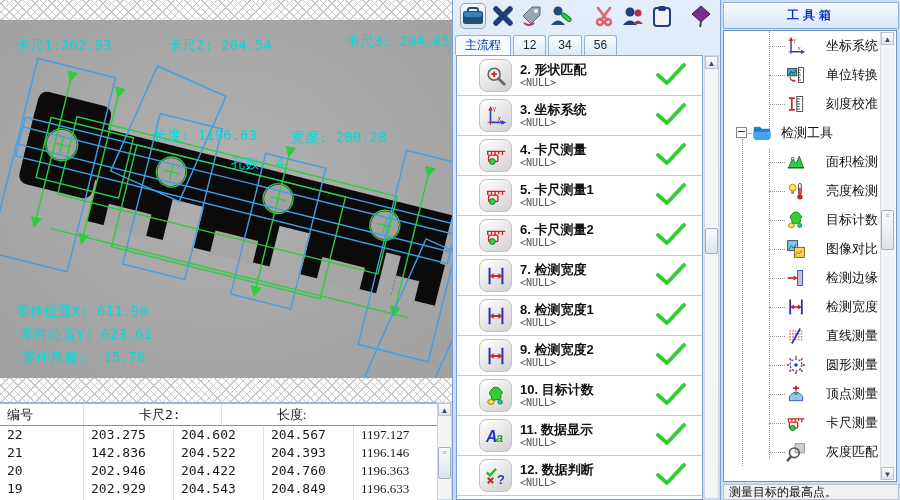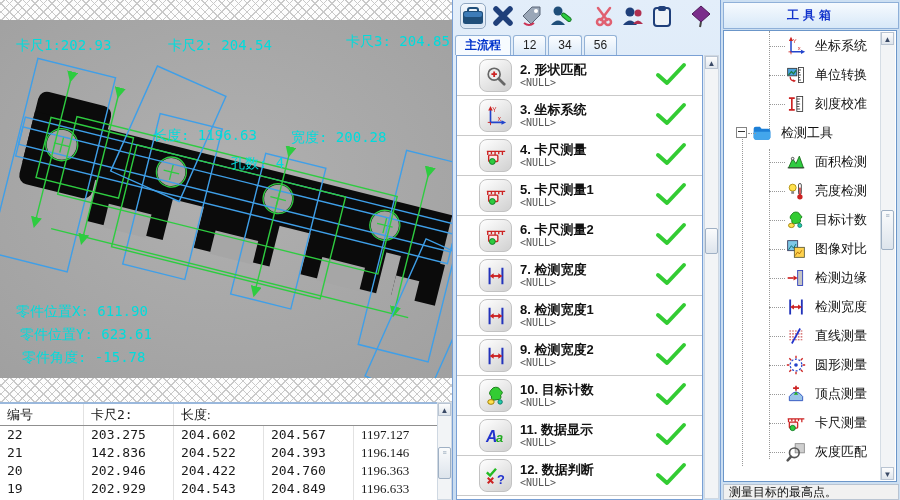--- a/index.html
+++ b/index.html
@@ -7,51 +7,51 @@
   .hatch{background-color:#fdfdfd;background-image:repeating-linear-gradient(45deg,#c9c9c9 0,#c9c9c9 1px,transparent 1px,transparent 6px),repeating-linear-gradient(-45deg,#c9c9c9 0,#c9c9c9 1px,transparent 1px,transparent 6px);}
   
   #left-pane{position:absolute;left:0;top:0;width:452px;height:500px;}
   #hatch-top{position:absolute;left:0;top:0;width:452px;height:20px;}
   #image-area{position:absolute;left:0;top:20px;width:452px;height:358px;background:#15803d;}
   #hatch-bottom{position:absolute;left:0;top:378px;width:452px;height:24px;}
   #results{position:absolute;left:0;top:402px;width:452px;height:98px;background:#fff;border-top:2px solid #9ab8dc;font-family:"DejaVu Sans Mono",monospace;font-size:13px;color:#1a1a1a;overflow:hidden;}
   .trow{display:grid;grid-template-columns:84px 90px 90px 90px 82px;height:18px;line-height:18px;}
   .trow span{padding-left:7px;border-right:1px solid #e2e2e2;overflow:hidden;white-space:nowrap;}
   .trow span:last-child{border-right:none;font-family:Liberation Serif, serif;}
-  .thead{height:21px;line-height:21px;border-bottom:1px solid #8f8f8f;font-size:13px;}
+  .thead{height:21px;line-height:21px;border-bottom:1px solid #8f8f8f;font-size:13px;gap:48px;}
   .vscroll{position:absolute;width:15px;background:#f2f4f6;border:1px solid #cfd8e2;box-sizing:border-box;}
   .sb-arrow{position:absolute;left:0;width:13px;height:13px;font-size:8px;line-height:13px;text-align:center;color:#3a4a66;background:linear-gradient(#fdfdfd,#dfe5ec);border:1px solid #b9c4d2;box-sizing:border-box;}
   .sb-thumb{position:absolute;left:0;width:13px;background:linear-gradient(#fafbfc,#dde4ec);border:1px solid #9fb0c4;border-radius:2px;box-sizing:border-box;color:#8ea0b4;font-size:7px;line-height:9px;text-align:center;}
   #table-scroll{right:0;top:402px;height:98px;}
   
   #mid-pane{position:absolute;left:452px;top:0;width:268px;height:500px;background:linear-gradient(#e3eefa,#c8dcf0);border-left:1px solid #7aa0d4;box-sizing:border-box;}
   #toolbar{position:absolute;left:0;top:0;width:100%;height:31px;display:flex;align-items:center;padding-left:7px;box-sizing:border-box;}
   .tb-icon{width:24px;height:24px;margin-right:5px;display:flex;align-items:center;justify-content:center;}
   .tb-icon:nth-child(4){margin-right:19px;}
   .tb-icon:nth-child(7){margin-right:15px;}
   .tb-icon.selected{border:1px solid #8fa6c0;border-radius:5px;background:linear-gradient(#f2f7fc,#d4e2f2);box-shadow:inset 0 0 2px #fff;}
   #tabbar{position:absolute;left:2px;top:32px;height:23px;display:flex;align-items:flex-end;}
   .tab{height:19px;line-height:19px;padding:0 9px;margin-right:2px;font-size:12px;color:#222;background:linear-gradient(#fbfdff,#dceaf8);border:1px solid #93b2d6;border-bottom:none;border-radius:3px 3px 0 0;}
-  .tab.active{font-weight:bold;color:#0033cc;background:#f7fbff;margin-top:40px;}
+  .tab.active{font-weight:normal;color:#0033cc;background:#f7fbff;margin-top:40px;}
   #steps{position:absolute;left:3px;right:17px;top:55px;bottom:0;background:#fff;border:1px solid #7aa0d4;box-sizing:border-box;overflow:hidden;}
   .step{height:40px;display:flex;align-items:center;border-bottom:1px solid #c9c9c9;padding-left:22px;box-sizing:border-box;background:#fff;}
   .step-icon{flex:0 0 33px;height:33px;border-radius:8px;background:linear-gradient(145deg,#ffffff,#d0d0d0);border:1px solid #c2c2c2;display:flex;align-items:center;justify-content:center;box-sizing:border-box;}
   .step-text{margin-left:8px;flex:1;min-width:0;}
   .step-title{font-size:13px;font-weight:bold;color:#111;line-height:15px;}
   .step-sub{font-size:10px;color:#555;font-family:"DejaVu Sans Mono",monospace;line-height:12px;}
   .step-check{flex:0 0 34px;margin-right:14px;}
   #mid-scroll{right:1px;top:55px;bottom:1px;}
   
   #right-pane{position:absolute;left:720px;top:0;width:180px;height:500px;background:#ccdff2;border-left:1px solid #7aa0d4;box-sizing:border-box;}
   #toolbox-header{position:absolute;left:2px;top:2px;width:174px;height:25px;border:1px solid #8fb0d8;background:linear-gradient(#f6fafe,#d7e8f8);display:flex;align-items:center;justify-content:center;font-size:12px;font-weight:bold;color:#1133cc;letter-spacing:4px;}
   #tree-box{position:absolute;left:2px;top:30px;width:174px;height:452px;background:#fff;border:1px solid #6b96c9;box-sizing:border-box;overflow:hidden;}
   .vline{position:absolute;width:0;border-left:1px dotted #999;}
   .tree-row{height:29px;display:flex;align-items:center;position:relative;font-size:13px;color:#111;}
   .tree-row.lvl1{padding-left:12px;}
-  .tree-row.lvl2{padding-left:62px;}
+  .tree-row.lvl2{padding-left:62px;gap:11px;}
   .tree-row.lvl2::before{content:'';position:absolute;left:45px;top:50%;width:16px;border-top:1px dotted #999;}
   .tree-row.lvl1::before{content:'';position:absolute;left:24px;top:50%;width:8px;border-top:1px dotted #999;}
   .expbox{width:9px;height:9px;border:1px solid #848484;background:#fff;margin-right:5px;position:relative;flex:0 0 9px;}
   .expbox::after{content:'';position:absolute;left:1px;right:1px;top:3px;border-top:1px solid #333;}
   .tree-label{margin-left:9px;white-space:nowrap;}
   #tree-scroll{right:1px;top:1px;bottom:1px;}
   #toolbox-status{position:absolute;left:2px;top:484px;width:176px;height:16px;background:#f1f1f1;border:1px solid #b9c4d2;box-sizing:border-box;font-size:12px;color:#111;line-height:14px;padding-left:5px;white-space:nowrap;overflow:hidden;}
   .ic{display:inline-flex;align-items:center;justify-content:center;}
   .ic svg{width:100%;height:100%;display:block;}
   .tree-icon{width:20px;height:20px;flex:0 0 20px;}

